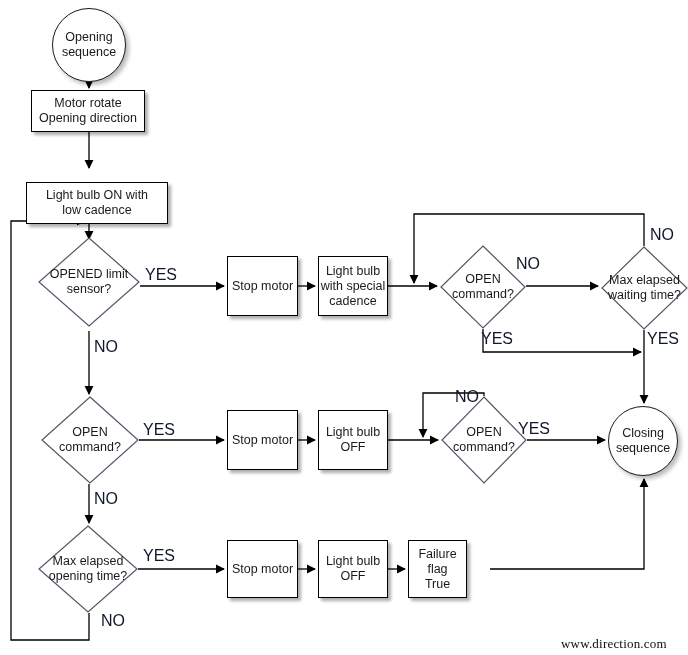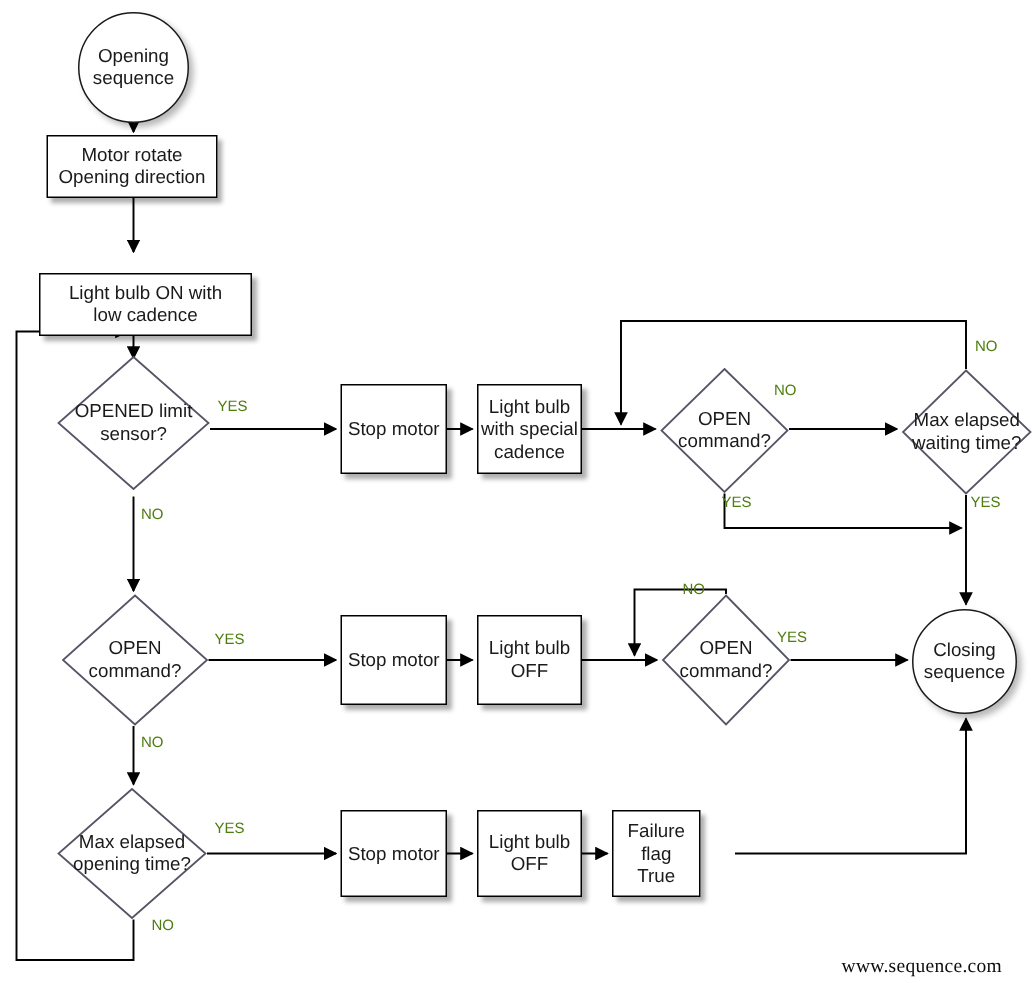--- a/index.html
+++ b/index.html
@@ -59,22 +59,22 @@
     z-index: 0;
   }
   .node.decision .dia-label {
     position: relative;
     z-index: 1;
     white-space: nowrap;
   }
   .edge-label {
     position: absolute;
     font-family: "Liberation Sans", sans-serif;
-    font-size: 10px;
-    color: #4d7c0f;
+    font-size: 16px;
+    color: #0f172a;
     white-space: nowrap;
     z-index: 4;
   }
   .watermark {
     position: absolute;
     font-family: "Liberation Serif", serif;
     font-size: 13px;
     color: #0d0d0d;
     letter-spacing: 0.2px;
     white-space: nowrap;
@@ -232,15 +232,15 @@
   <span class="edge-label" style="left:481px; top:330px;">YES</span>
   <span class="edge-label" style="left:650px; top:226px;">NO</span>
   <span class="edge-label" style="left:647px; top:330px;">YES</span>
   <span class="edge-label" style="left:143px; top:421px;">YES</span>
   <span class="edge-label" style="left:94px;  top:490px;">NO</span>
   <span class="edge-label" style="left:455px; top:388px;">NO</span>
   <span class="edge-label" style="left:518px; top:420px;">YES</span>
   <span class="edge-label" style="left:143px; top:547px;">YES</span>
   <span class="edge-label" style="left:101px; top:612px;">NO</span>
 
-  <span class="watermark" style="left:561px; top:636px;">www.sequence.com</span>
+  <span class="watermark" style="left:561px; top:636px;">www.direction.com</span>
 
 </div>
 
 </body></html>

